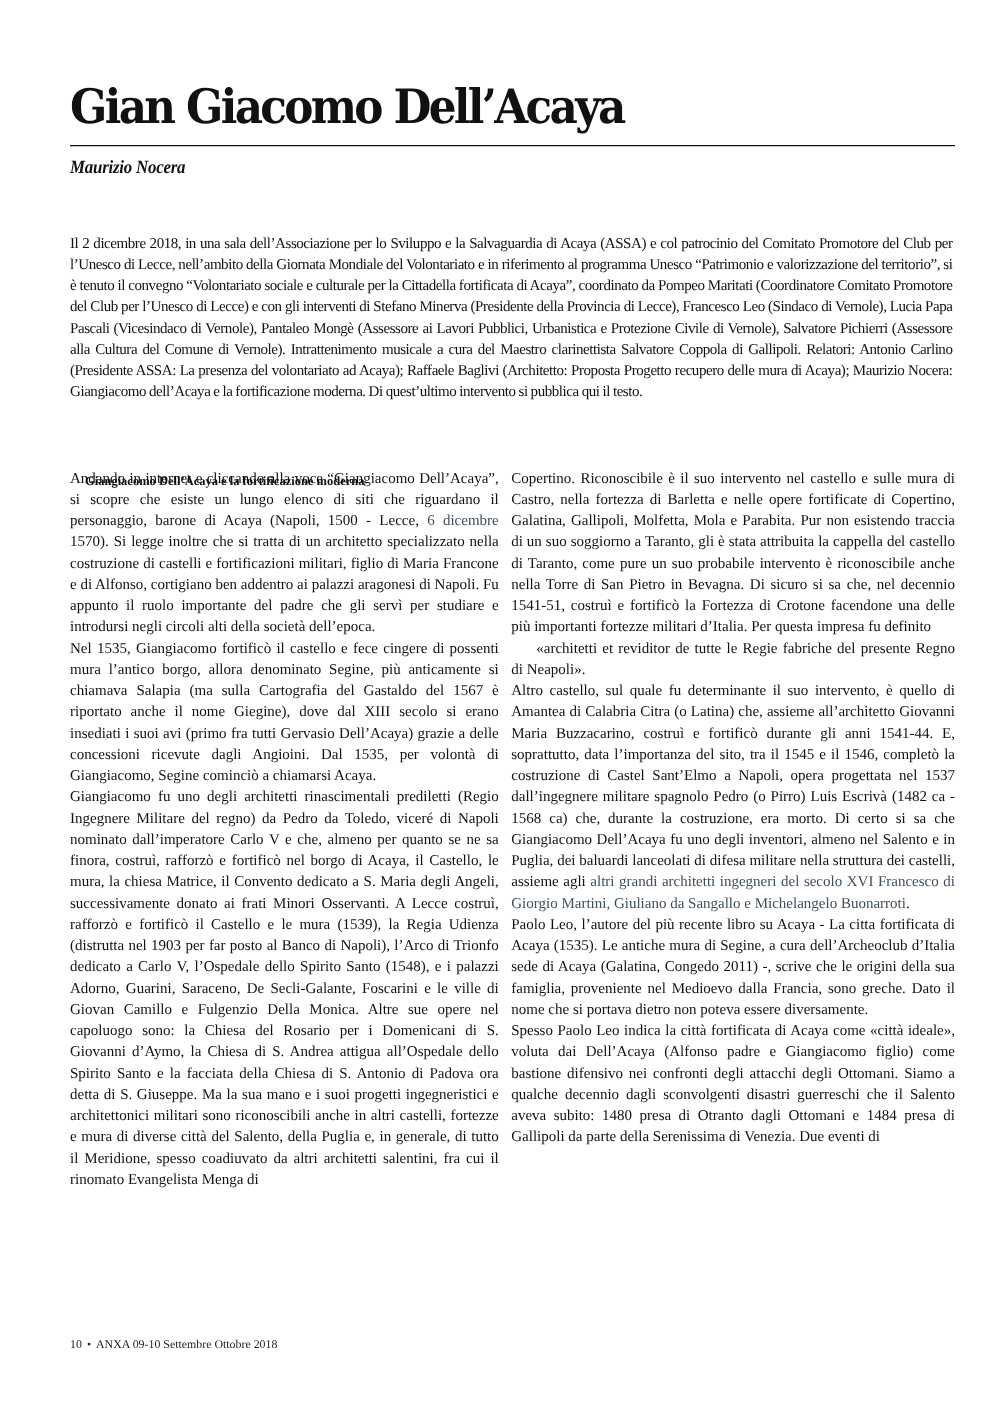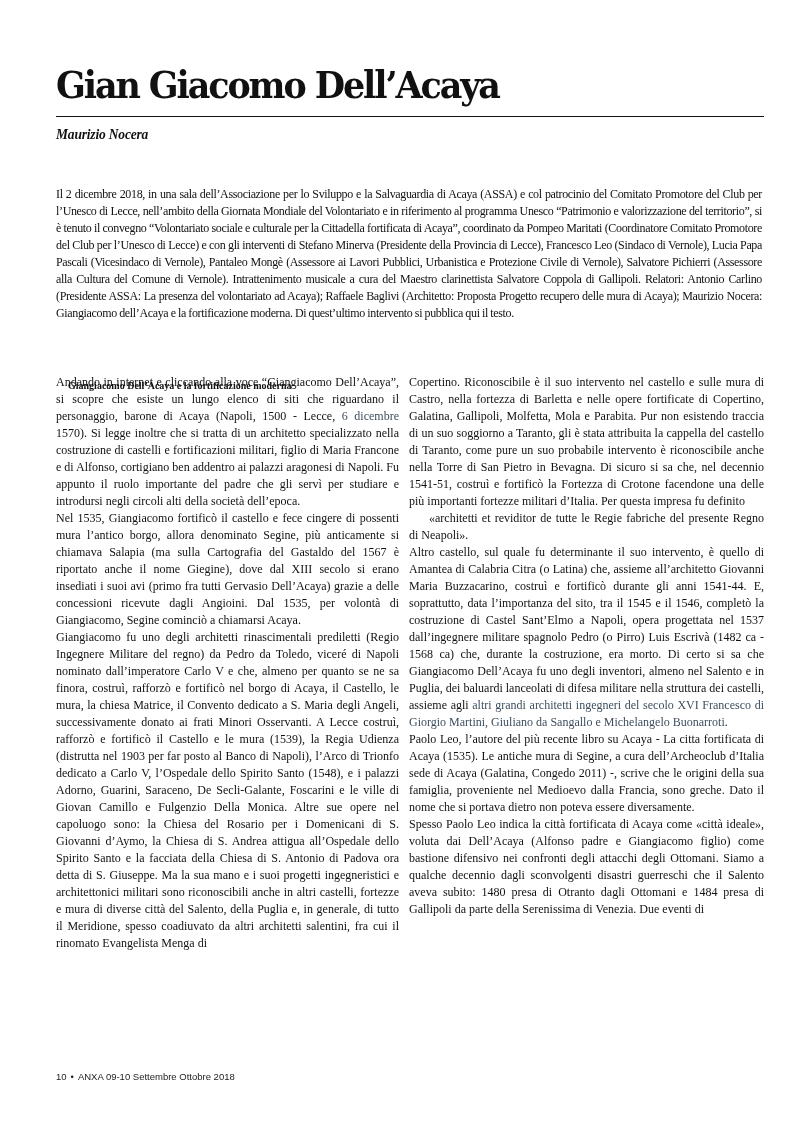--- a/index.html
+++ b/index.html
@@ -9,21 +9,21 @@
   .author { position: absolute; left: 56px; top: 126px; font-family: "Liberation Serif", serif; font-style: italic; font-weight: bold; font-size: 15px; letter-spacing: -0.2px; transform: scaleX(0.9); transform-origin: left center; }
   .intro { position: absolute; left: 56px; top: 186px; width: 706px; font-size: 12px; line-height: 17px; text-align: justify; letter-spacing: -0.35px; word-spacing: -0.3px; }
   .intro p { margin: 0; }
   .section-heading { position: absolute; left: 56px; top: 368px; font-size: 10px; font-weight: bold; margin: 12px; }
   .col { position: absolute; top: 374px; width: 343px; font-size: 12px; line-height: 17px; text-align: justify; }
   .col p { margin: 0; }
   .col-left { left: 56px; }
   .col-right { left: 409px; width: 355px; }
   .quote { text-indent: 20px; }
   .link { color: #3e4e5e; }
-  .footer { position: absolute; left: 56px; top: 1071px; font-family: Liberation Sans, sans-serif; font-size: 9.5px; color: #222; white-space: nowrap; }
+  .footer { position: absolute; left: 56px; top: 1071px; font-family: Liberation Serif, serif; font-size: 9.5px; color: #222; white-space: nowrap; }
   .footer .bullet { margin: 0 4px; }
 </style>
 </head>
 <body>
 
 <h1 class="title">Gian Giacomo Dell’Acaya</h1>
 <div class="rule"></div>
 <div class="author">Maurizio Nocera</div>
 
 <div class="intro">

